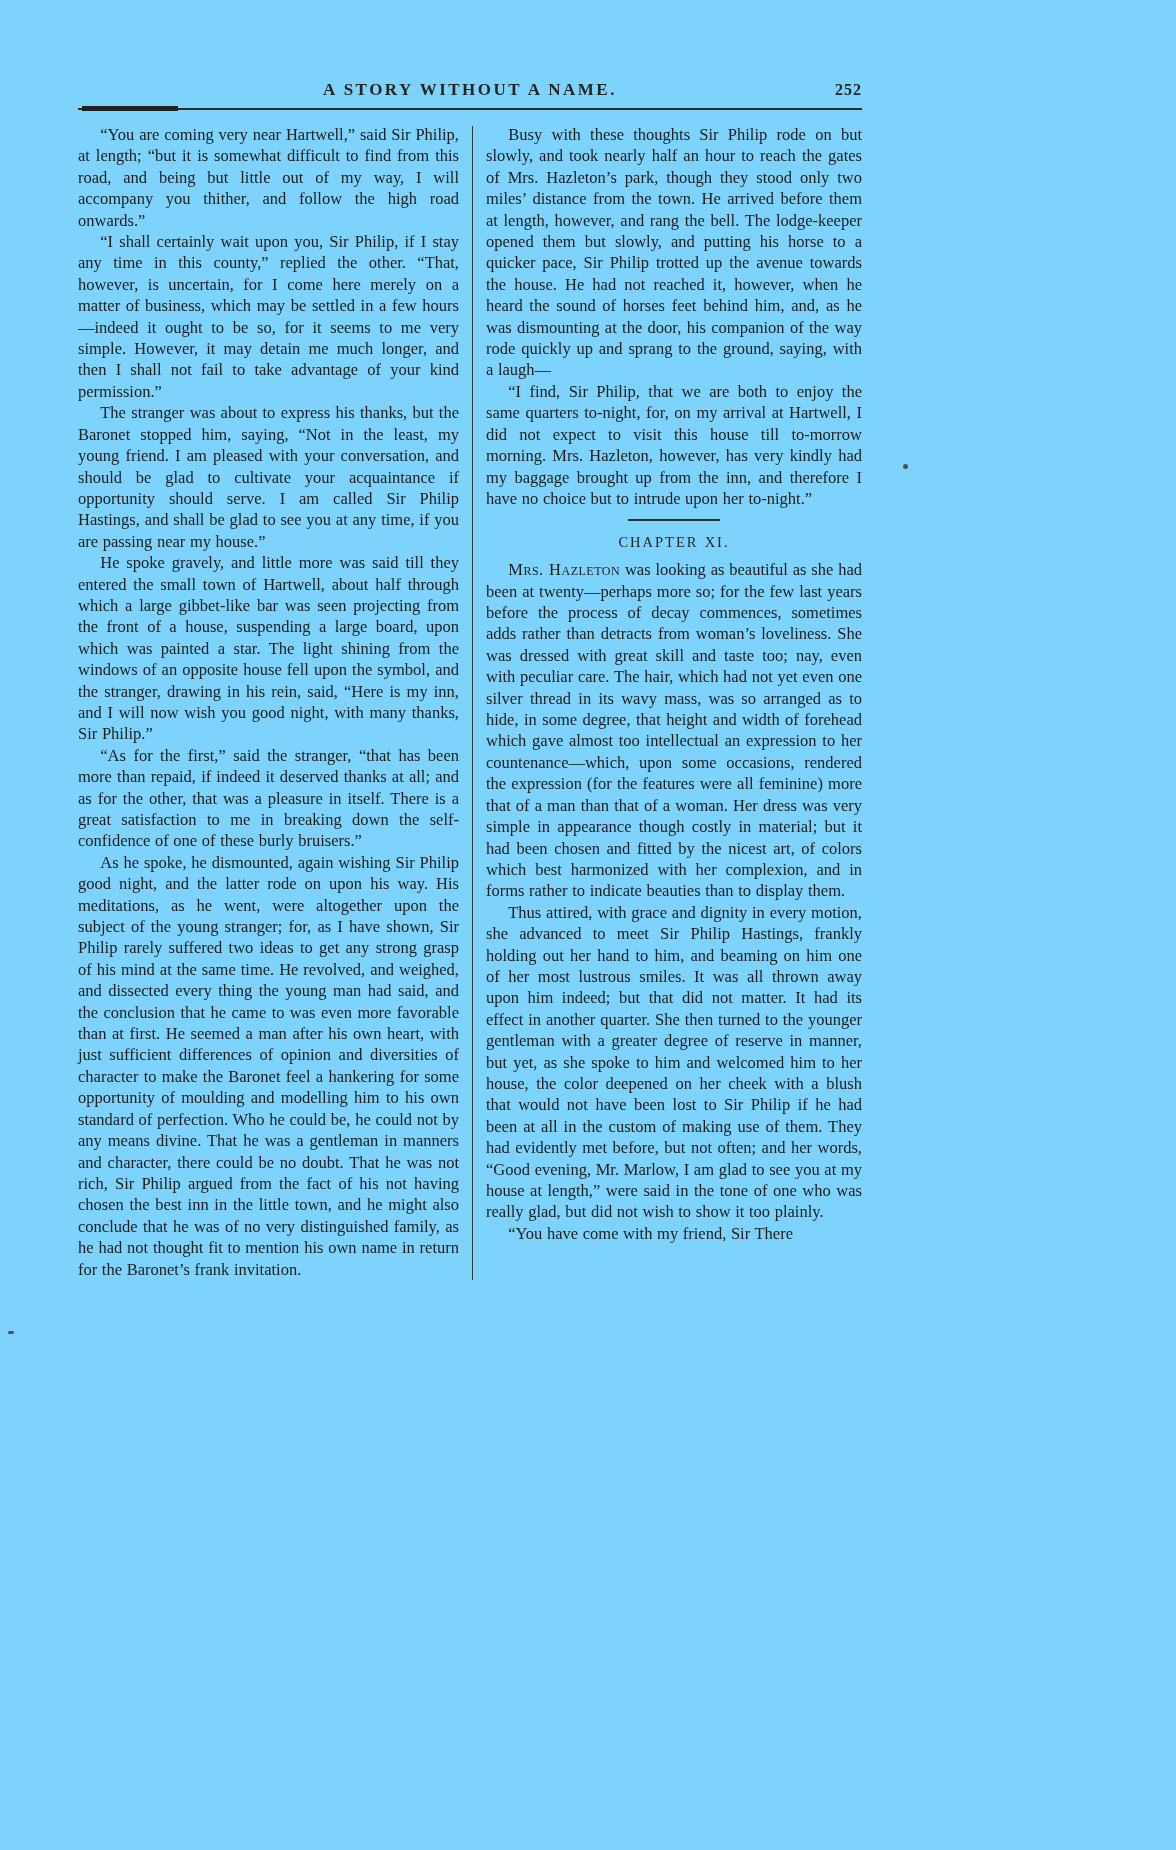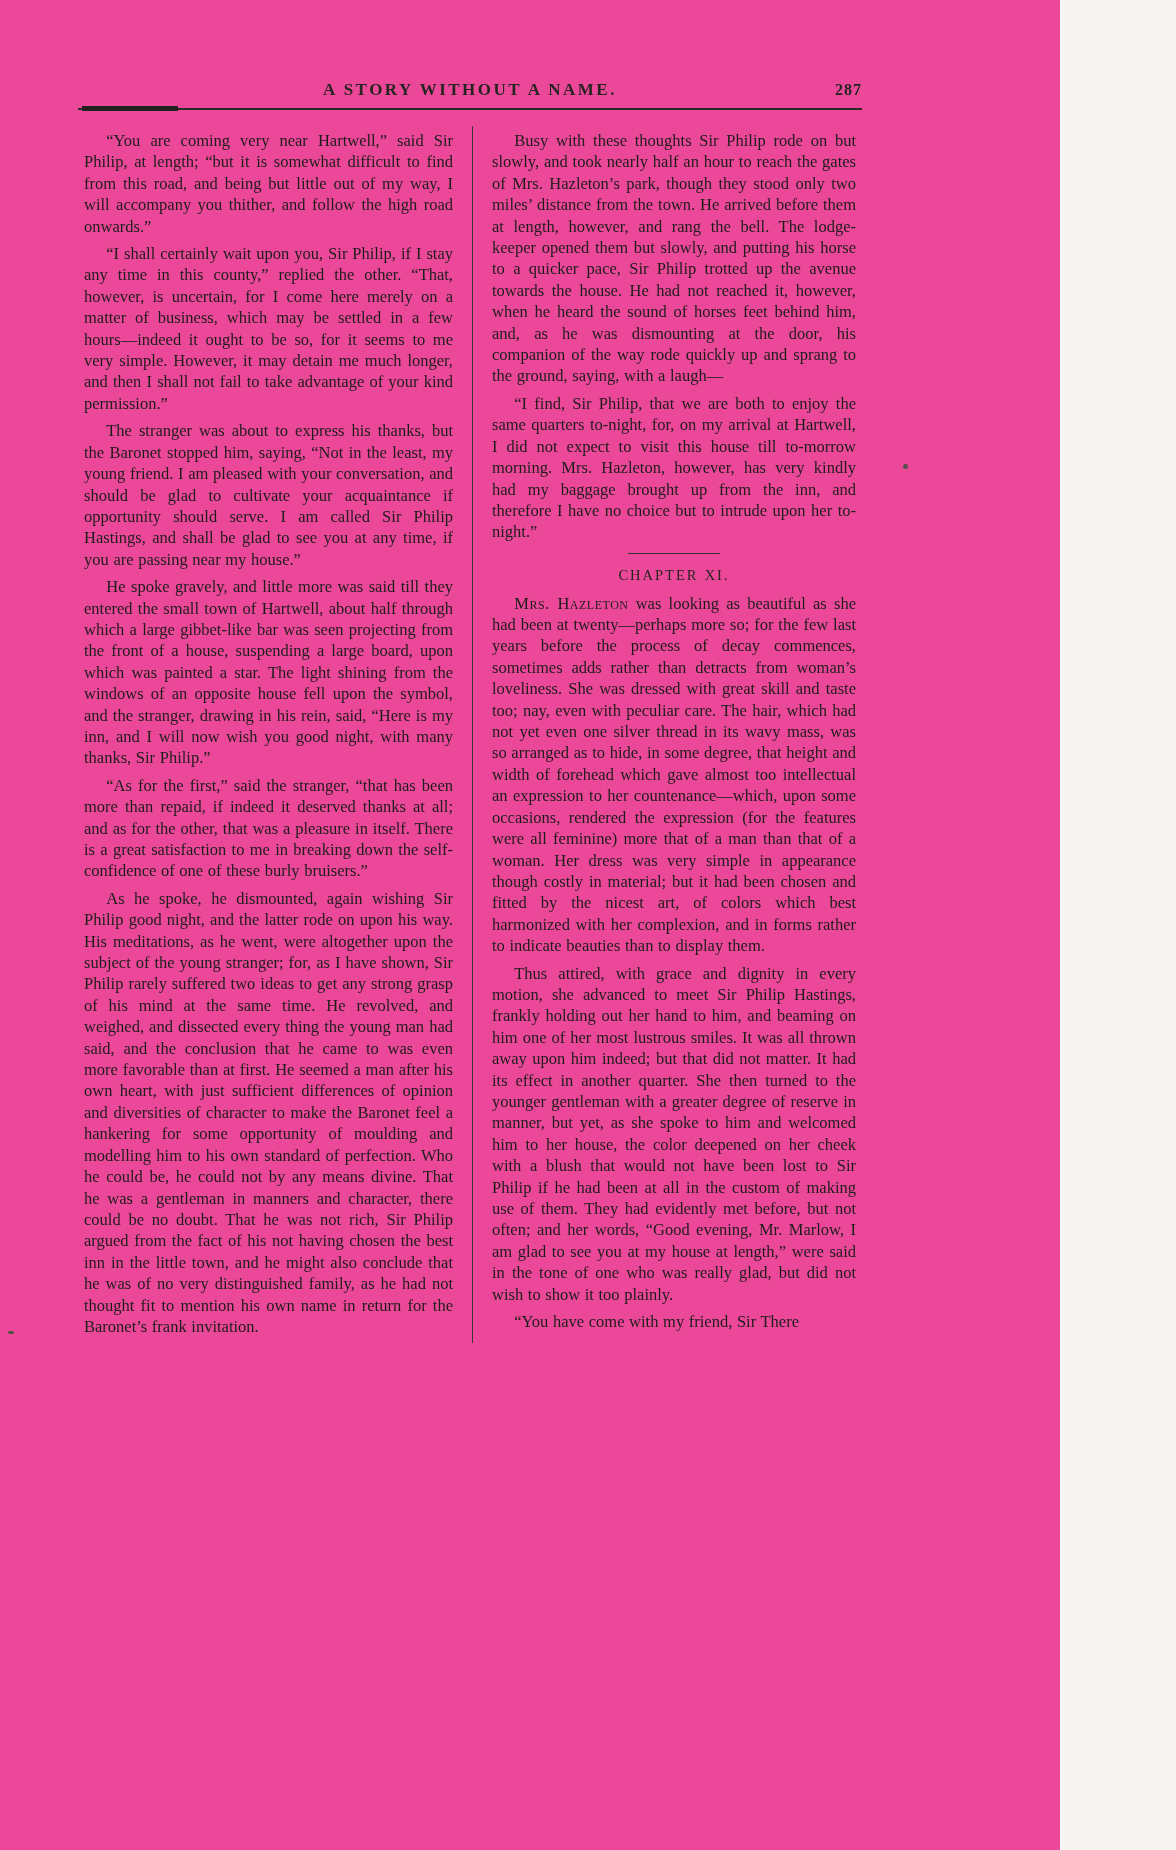--- a/index.html
+++ b/index.html
@@ -2,23 +2,23 @@
 <html lang="en"><head>
 <meta charset="utf-8">
 <style>
   html, body {
     margin: 0;
     padding: 0;
     background: #f6f5f1;
   }
   .page {
     position: relative;
-    width: 1060px;
+    width: 1176px;
     height: 1850px;
-    background: #ec4899;
+    background: #7dd3fc;
     overflow: hidden;
     font-family: "Liberation Serif", "DejaVu Serif", serif;
     color: #1e1d1b;
   }
   .content {
     position: absolute;
     top: 80px;
     left: 78px;
     width: 784px;
   }
@@ -70,21 +70,21 @@
     hyphens: auto;
   }
   .col-left  { width: 381px; }
   .col-divider {
     width: 1px;
     background: #3a3733;
     margin: 2px 13px 0 13px;
   }
   .col-right { flex: 1; }
   .col p {
-    margin: 6px;
+    margin: 0;
     text-indent: 1.35em;
   }
   .chapter-head {
     margin: 10px 0 6px 0;
     text-align: center;
   }
   .chapter-rule {
     width: 92px;
     height: 1.5px;
     background: #33312d;
@@ -108,21 +108,21 @@
   .speck-left  { left: 8px;  top: 1331px; width: 6px; height: 3px; border-radius: 2px; }
 </style>
 </head>
 <body>
 
 <div class="page">
   <div class="content">
 
     <div class="running-head">
       <span class="head-title">A STORY WITHOUT A NAME.</span>
-      <span class="page-number">287</span>
+      <span class="page-number">252</span>
     </div>
     <div class="head-rule"></div>
 
     <div class="columns">
 
       <div class="col col-left">
         <p>“You are coming very near Hartwell,” said Sir Philip, at length; “but it is somewhat difficult to find from this road, and being but little out of my way, I will accompany you thither, and follow the high road onwards.”</p>
         <p>“I shall certainly wait upon you, Sir Philip, if I stay any time in this county,” replied the other. “That, however, is uncertain, for I come here merely on a matter of business, which may be settled in a few hours—indeed it ought to be so, for it seems to me very simple. However, it may detain me much longer, and then I shall not fail to take advantage of your kind permission.”</p>
         <p>The stranger was about to express his thanks, but the Baronet stopped him, saying, “Not in the least, my young friend. I am pleased with your conversation, and should be glad to cultivate your acquaintance if opportunity should serve. I am called Sir Philip Hastings, and shall be glad to see you at any time, if you are passing near my house.”</p>
         <p>He spoke gravely, and little more was said till they entered the small town of Hartwell, about half through which a large gibbet-like bar was seen projecting from the front of a house, suspending a large board, upon which was painted a star. The light shining from the windows of an opposite house fell upon the symbol, and the stranger, drawing in his rein, said, “Here is my inn, and I will now wish you good night, with many thanks, Sir Philip.”</p>

